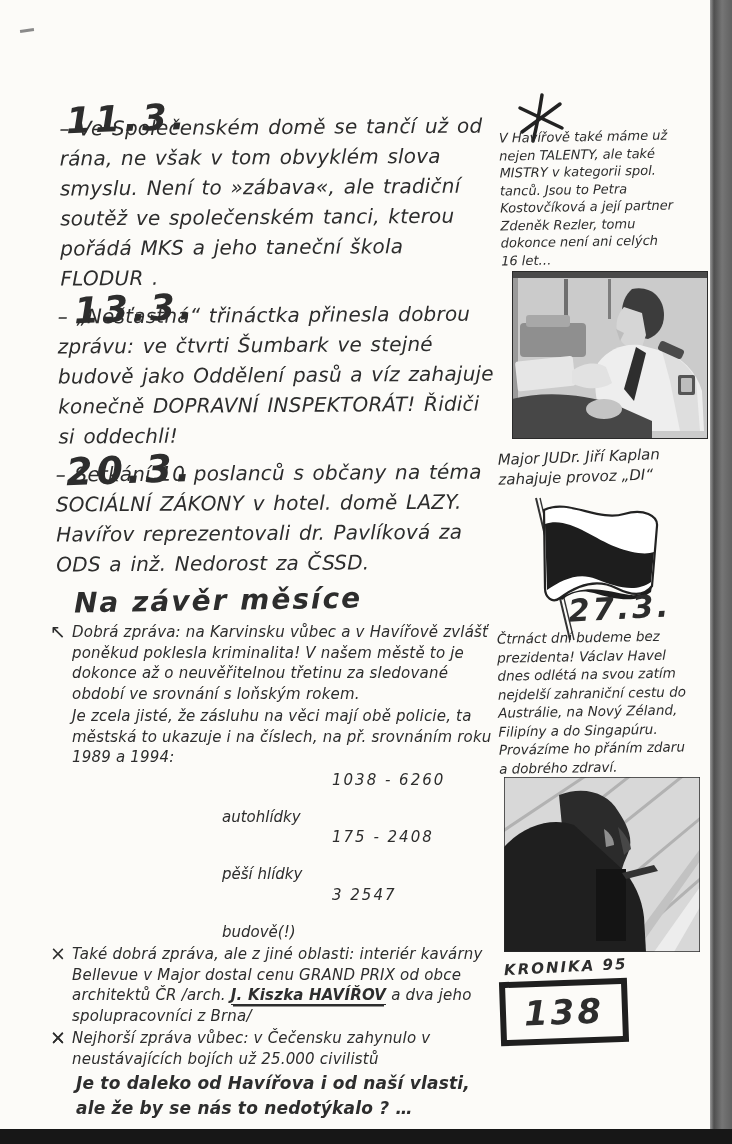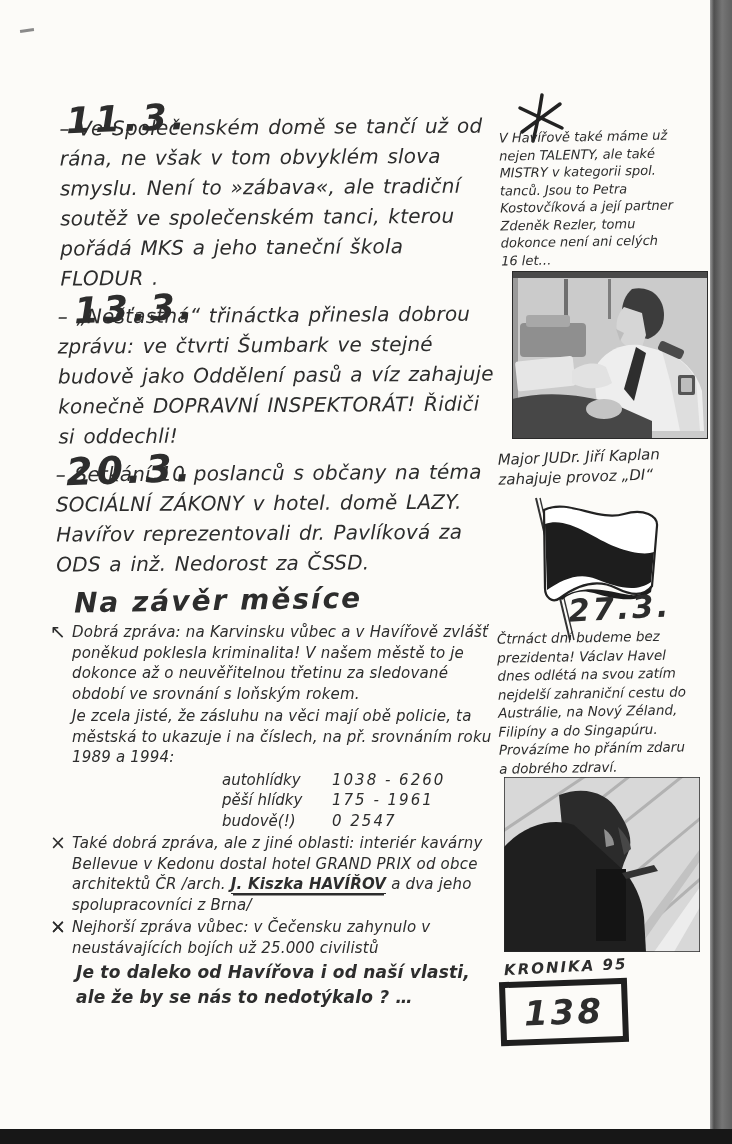--- a/index.html
+++ b/index.html
@@ -22,21 +22,21 @@
   .p1{top:112px;left:60px;width:432px;}
   .p2{top:300px;left:58px;width:436px;}
   .p3{top:458px;left:56px;width:438px;}
 
   .closing-h{position:absolute;top:584px;left:74px;font-size:28px;letter-spacing:2px;margin:0;transform:rotate(-1deg);}
   .closing-body{position:absolute;top:622px;left:52px;width:446px;}
   .c-p{position:relative;margin:0 0 2px 20px;font-size:15px;line-height:20.5px;letter-spacing:.2px;}
   .marker{position:absolute;left:-22px;top:-1px;font-style:normal;font-size:19px;color:#2d2d2d;}
   .stats{margin:0 0 2px 170px;font-size:15px;line-height:20.5px;}
   .srow{display:flex;}
-  .slabel{width:110px;}
+  .slabel{width:110px;margin-top:37px;}
   .svals{letter-spacing:2px;}
   .u-dbl{border-bottom:1.5px solid #2d2d2d;box-shadow:0 3.5px 0 -2px #2d2d2d;font-weight:bold;}
   .final-bold{font-weight:bold;font-size:17px;line-height:25px;margin-left:24px;}
 
   
   .star-icon{position:absolute;top:92px;left:516px;}
   .side-note{position:absolute;top:128px;left:500px;width:174px;font-size:13px;line-height:17.5px;margin:0;transform:rotate(-1deg);}
   .photo{position:absolute;display:block;}
   .photo1{top:271px;left:512px;width:196px;height:168px;}
   .photo2{top:777px;left:504px;width:196px;height:175px;}
@@ -74,32 +74,32 @@
     </p>
     <p class="hw c-p">Je zcela jisté, že zásluhu na věci mají obě policie, ta městská to ukazuje i na číslech, na př. srovnáním roku 1989 a 1994:</p>
 
     <div class="stats hw">
       <div class="srow">
         <span class="slabel">autohlídky</span>
         <span class="svals">1038 - 6260</span>
       </div>
       <div class="srow">
         <span class="slabel">pěší hlídky</span>
-        <span class="svals">175 - 1961</span>
+        <span class="svals">175 - 2408</span>
       </div>
       <div class="srow">
         <span class="slabel">budově(!)</span>
-        <span class="svals">0   2547</span>
+        <span class="svals">3   2547</span>
       </div>
     </div>
 
 
     <p class="hw c-p">
       <span class="marker">×</span>
-      <span>Také dobrá zpráva, ale z jiné oblasti: interiér kavárny Bellevue v Kedonu dostal hotel GRAND PRIX od obce architektů ČR /arch. </span><span class="u-dbl">J. Kiszka HAVÍŘOV</span><span> a dva jeho spolupracovníci z Brna/</span>
+      <span>Také dobrá zpráva, ale z jiné oblasti: interiér kavárny Bellevue v Major dostal cenu GRAND PRIX od obce architektů ČR /arch. </span><span class="u-dbl">J. Kiszka HAVÍŘOV</span><span> a dva jeho spolupracovníci z Brna/</span>
     </p>
 
     <p class="hw c-p">
       <span class="marker">×</span>
     </p>
 
     <p class="hw c-p">
       <span class="marker">×</span>
       <span>Nejhorší zpráva vůbec: v Čečensku zahynulo v neustávajících bojích už 25.000 civilistů</span>
     </p>

